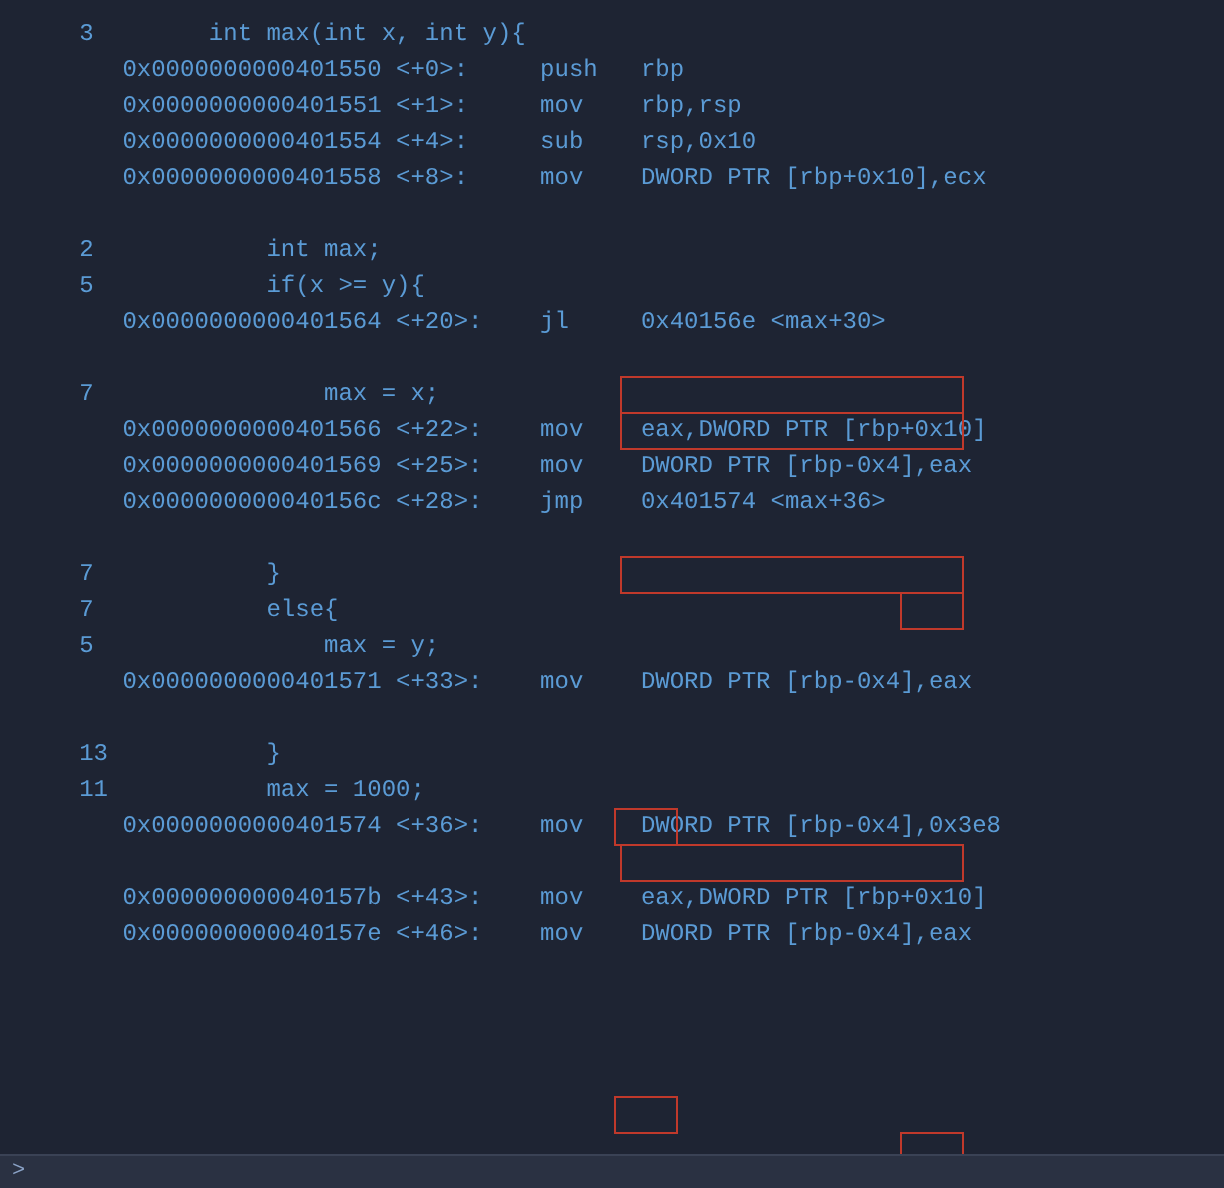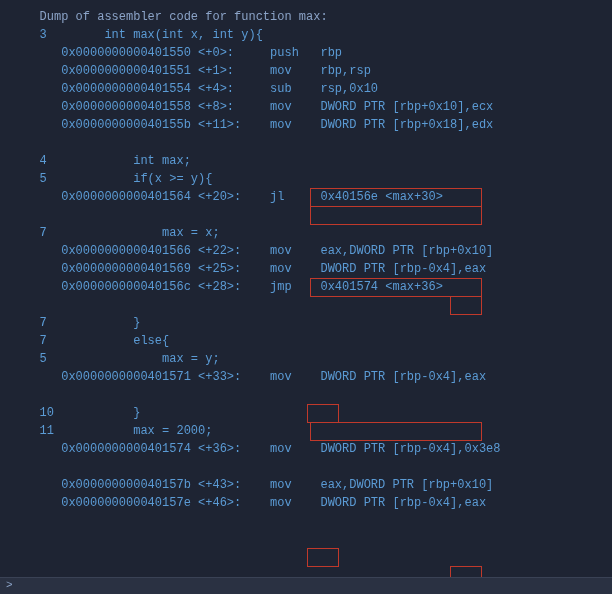--- a/index.html
+++ b/index.html
@@ -44,44 +44,42 @@
     content: ">";
     color: #8ba3c7;
     padding-left: 6px;
     font-size: 11px;
   }
 </style>
 </head>
 <body>
 
 <div class="container" id="lines-root">
-    <div class="line muted">   Dump of assembler code for function max:</div>
     <div class="line normal">   3        int max(int x, int y){</div>
     <div class="line normal">      0x0000000000401550 &lt;+0&gt;:     push   rbp</div>
     <div class="line normal">      0x0000000000401551 &lt;+1&gt;:     mov    rbp,rsp</div>
     <div class="line normal">      0x0000000000401554 &lt;+4&gt;:     sub    rsp,0x10</div>
     <div class="line normal">      0x0000000000401558 &lt;+8&gt;:     mov    DWORD PTR [rbp+0x10],ecx</div>
-    <div class="line normal">      0x000000000040155b &lt;+11&gt;:    mov    DWORD PTR [rbp+0x18],edx</div>
     <div class="line normal"></div>
-    <div class="line normal">   4            int max;</div>
+    <div class="line normal">   2            int max;</div>
     <div class="line normal">   5            if(x &gt;= y){</div>
     <div class="line normal">      0x0000000000401564 &lt;+20&gt;:    jl     0x40156e &lt;max+30&gt;</div>
     <div class="line normal"></div>
     <div class="line normal">   7                max = x;</div>
     <div class="line normal">      0x0000000000401566 &lt;+22&gt;:    mov    eax,DWORD PTR [rbp+0x10]</div>
     <div class="line normal">      0x0000000000401569 &lt;+25&gt;:    mov    DWORD PTR [rbp-0x4],eax</div>
     <div class="line normal">      0x000000000040156c &lt;+28&gt;:    jmp    0x401574 &lt;max+36&gt;</div>
     <div class="line normal"></div>
     <div class="line normal">   7            }</div>
     <div class="line normal">   7            else{</div>
     <div class="line normal">   5                max = y;</div>
     <div class="line normal">      0x0000000000401571 &lt;+33&gt;:    mov    DWORD PTR [rbp-0x4],eax</div>
     <div class="line normal"></div>
-    <div class="line normal">   10           }</div>
-    <div class="line normal">   11           max = 2000;</div>
+    <div class="line normal">   13           }</div>
+    <div class="line normal">   11           max = 1000;</div>
     <div class="line normal">      0x0000000000401574 &lt;+36&gt;:    mov    DWORD PTR [rbp-0x4],0x3e8</div>
     <div class="line normal"></div>
     <div class="line normal">      0x000000000040157b &lt;+43&gt;:    mov    eax,DWORD PTR [rbp+0x10]</div>
     <div class="line normal">      0x000000000040157e &lt;+46&gt;:    mov    DWORD PTR [rbp-0x4],eax</div>
   </div>
 <div id="highlights-root">
     <div class="highlight-box" style="top: 188px; left: 310px; width: 170px; height: 17px;"></div>
     <div class="highlight-box" style="top: 206px; left: 310px; width: 170px; height: 17px;"></div>
     <div class="highlight-box" style="top: 278px; left: 310px; width: 170px; height: 17px;"></div>
     <div class="highlight-box" style="top: 296px; left: 450px; width: 30px; height: 17px;"></div>

